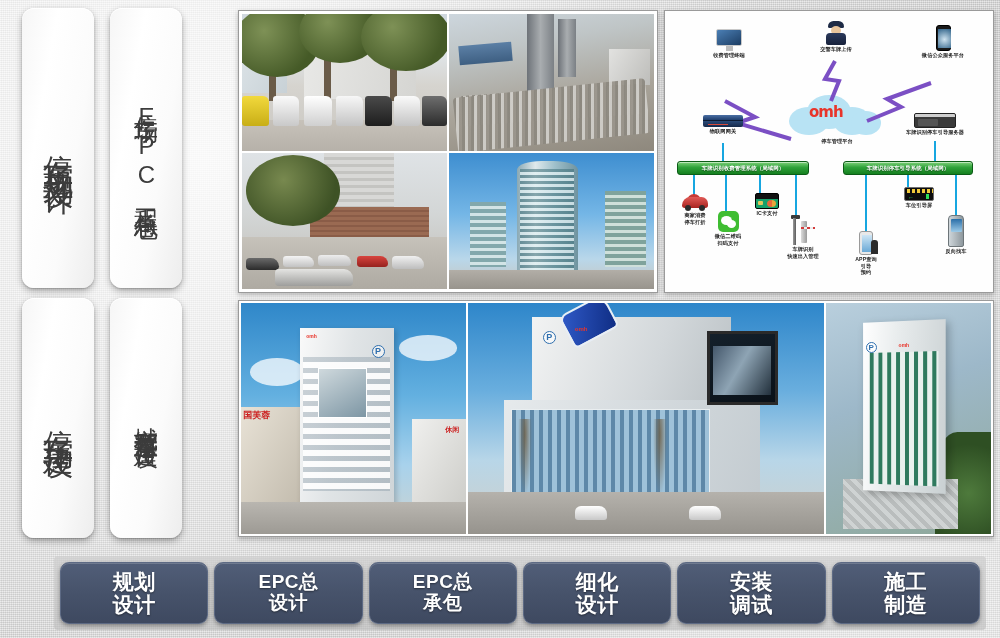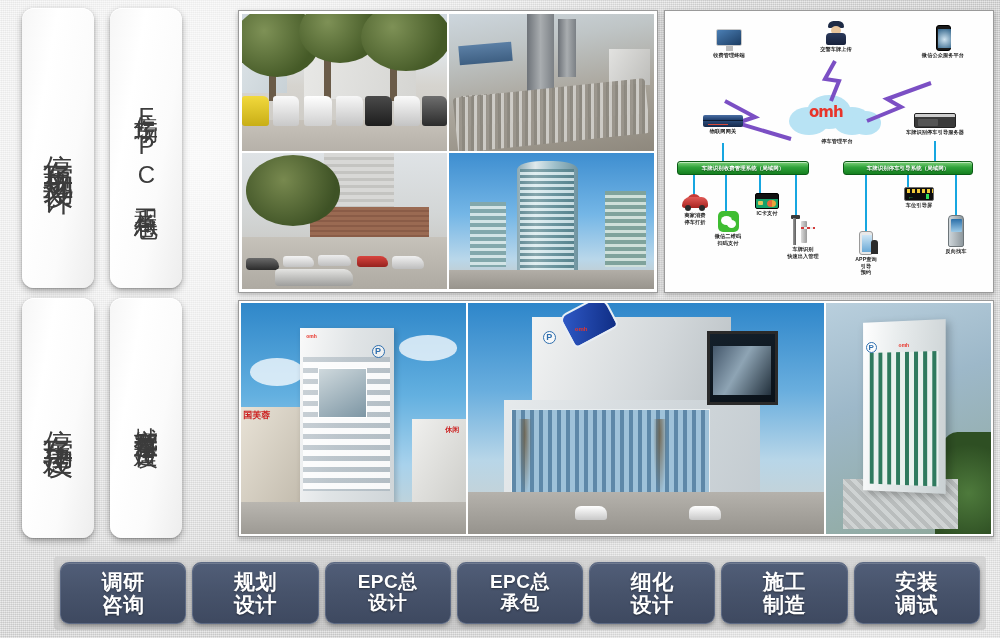--- a/index.html
+++ b/index.html
@@ -566,27 +566,25 @@
     <div class="tower3">
         <div class="gstripes"></div>
       </div>
     <div class="plogo3">P</div>
     <div class="omh3">omh</div>
   </div>
 
 </div>
 
 <div id="process-bar">
-  <div class="pbtn">调研
-咨询</div>
   <div class="pbtn">规划
 设计</div>
   <div class="pbtn latin">EPC总
 设计</div>
   <div class="pbtn latin">EPC总
 承包</div>
   <div class="pbtn">细化
 设计</div>
+  <div class="pbtn">安装
+调试</div>
   <div class="pbtn">施工
 制造</div>
-  <div class="pbtn">安装
-调试</div>
 </div>
 
 </body></html>

